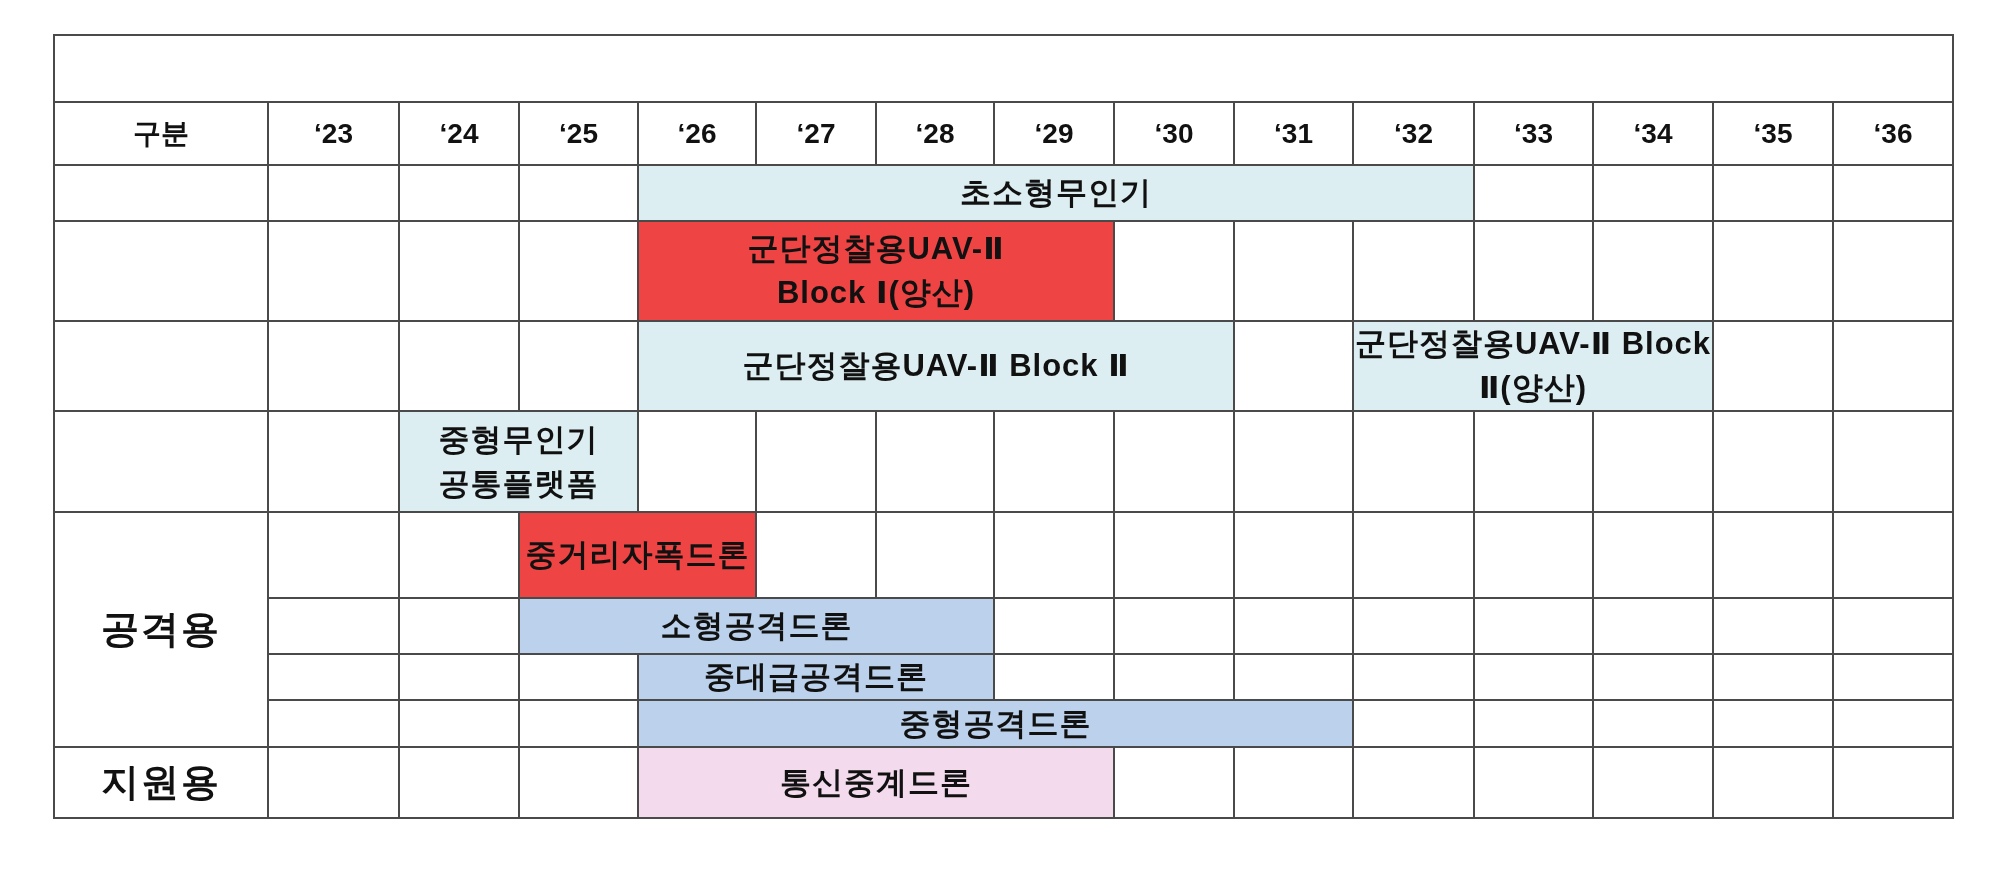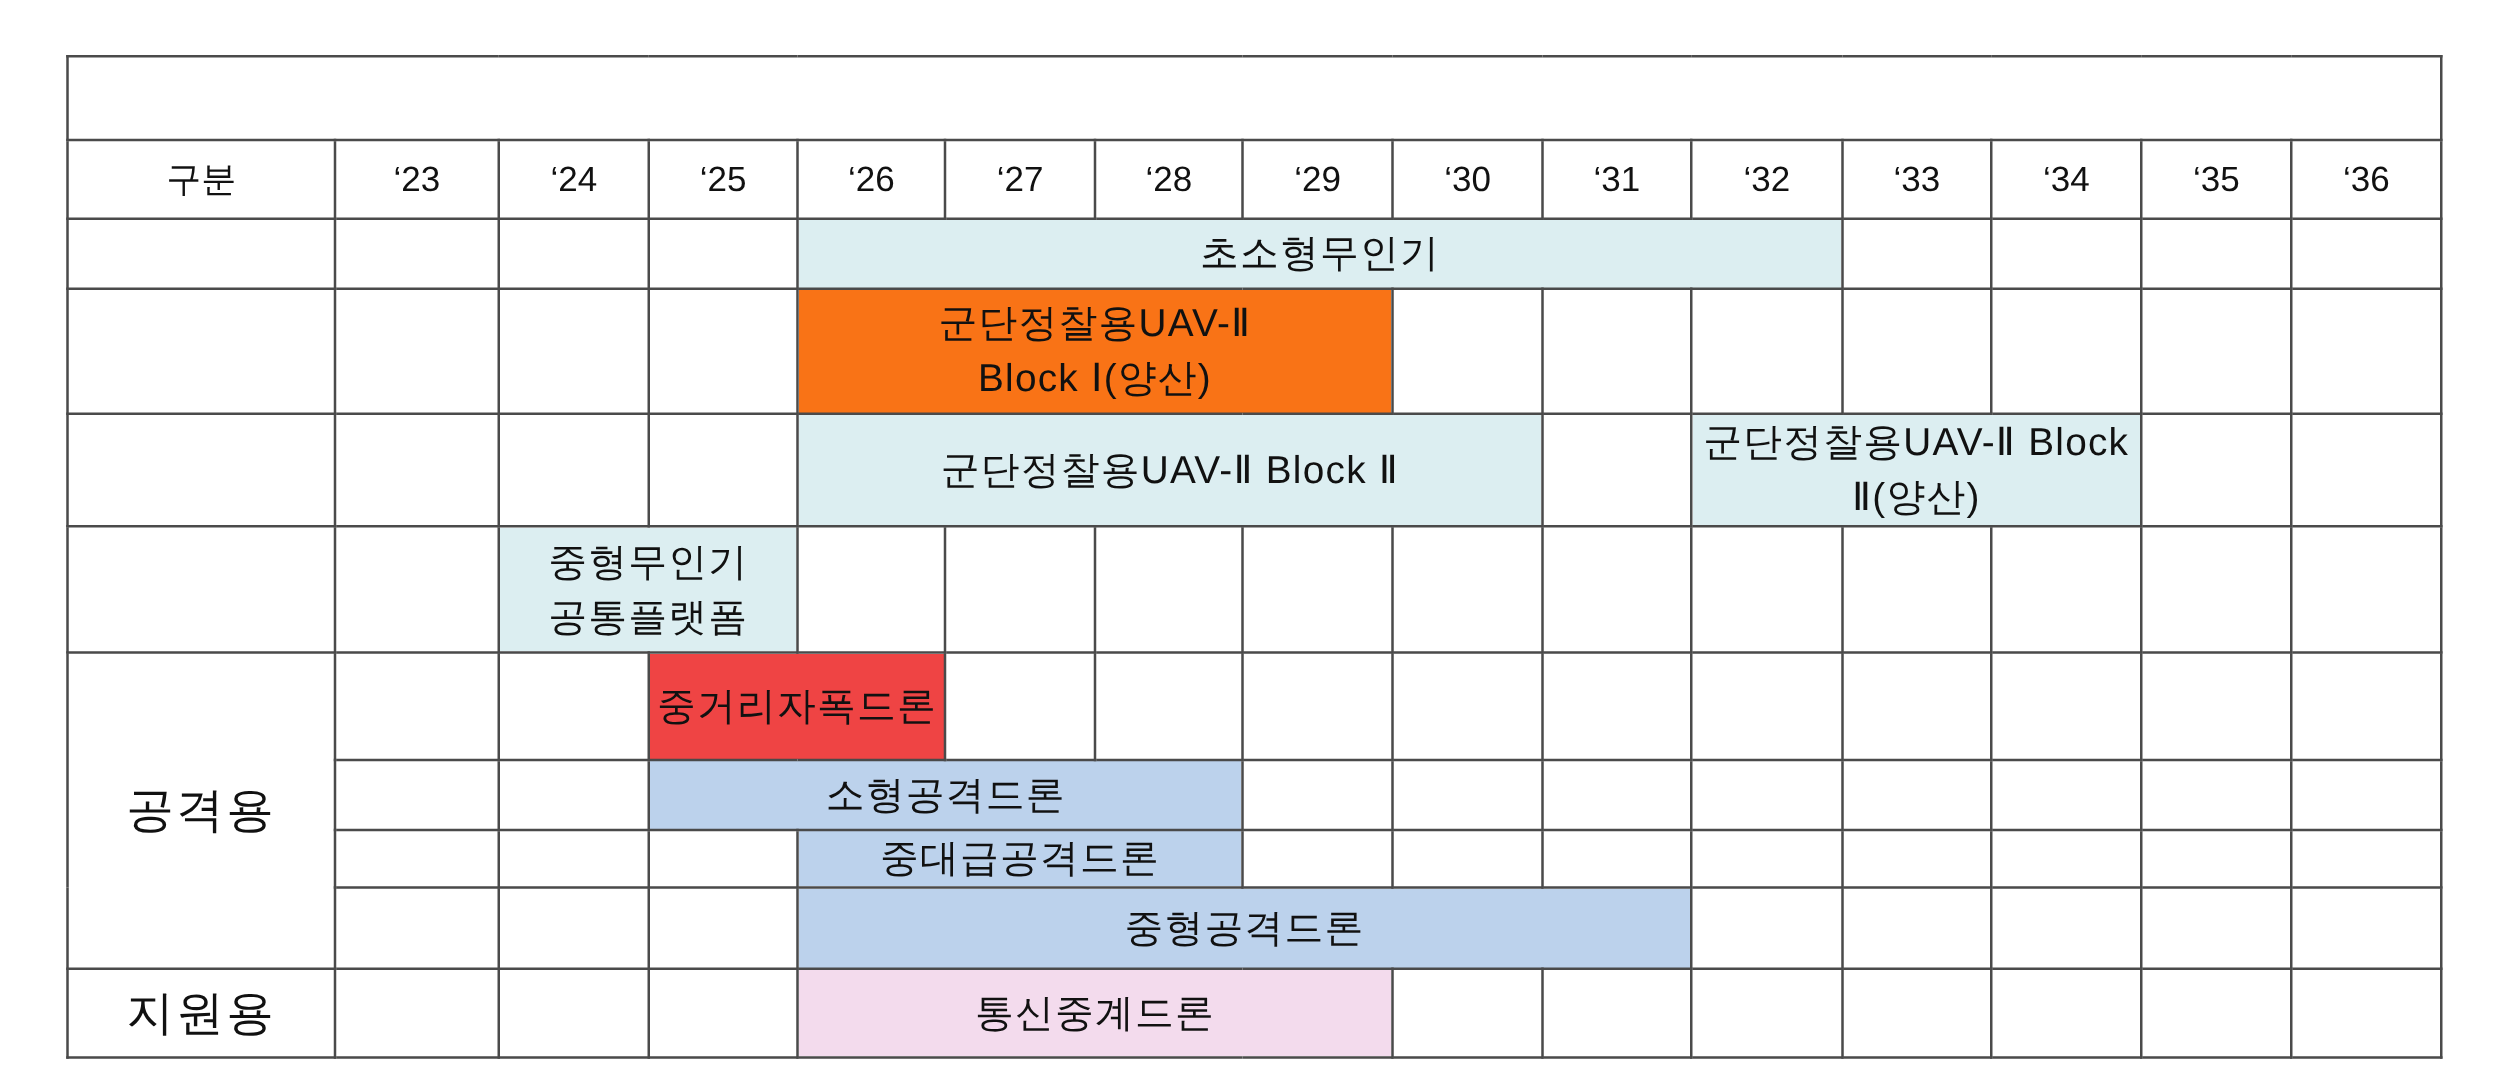--- a/index.html
+++ b/index.html
@@ -1,22 +1,22 @@
 <!DOCTYPE html>
 <html style="--border-color: #4a4a4a;"><head>
 <meta charset="utf-8">
 <style>
   :root { --border-color:#4a4a4a; }
   * { box-sizing: border-box; }
   body { margin:0; background:#e8e8e8; font-family:"Liberation Sans","DejaVu Sans",sans-serif; }
   .page { position:relative; width:2000px; height:872px; background:#ffffff; overflow:hidden; }
   table.gantt {
-    position:absolute; left:53px; top:44px;
+    position:absolute; left:53px; top:34px;
     border-collapse:collapse; table-layout:fixed; width:1899px;
-    font-weight:normal; color:#111;
+    font-weight:bold; color:#111;
   }
   table.gantt td {
     border:2px solid var(--border-color);
     padding:0; text-align:center; vertical-align:middle;
     overflow:hidden;
   }
   td.hdr { font-size:28px; }
   td.cat { font-size:38px; letter-spacing:2px;margin-top:27px; }
   td.bar { font-size:31px; line-height:44px; letter-spacing:1px; }
   td.bar .ln { white-space:nowrap; }
@@ -88,21 +88,21 @@
       <td></td>
       <td></td>
       <td></td>
     </tr>
 
     <tr style="height:100px">
       <td class="cat"></td>
       <td></td>
       <td></td>
       <td></td>
-      <td class="bar" colspan="4" style="background-color: #f97316;">
+      <td class="bar" colspan="4" style="background-color: #ef4444;">
         <div class="ln">군단정찰용UAV-Ⅱ</div>
         <div class="ln">Block Ⅰ(양산)</div>
       </td>
       <td></td>
       <td></td>
       <td></td>
       <td></td>
       <td></td>
       <td></td>
       <td></td>
@@ -190,21 +190,21 @@
       <td></td>
       <td></td>
       <td></td>
       <td></td>
       <td></td>
       <td></td>
       <td></td>
       <td></td>
     </tr>
 
-    <tr style="height:65px">
+    <tr style="height:47px">
       <td></td>
       <td></td>
       <td></td>
       <td class="bar" colspan="6" style="background-color: rgb(188, 210, 236);">
         <div class="ln">중형공격드론</div>
       </td>
       <td></td>
       <td></td>
       <td></td>
       <td></td>

